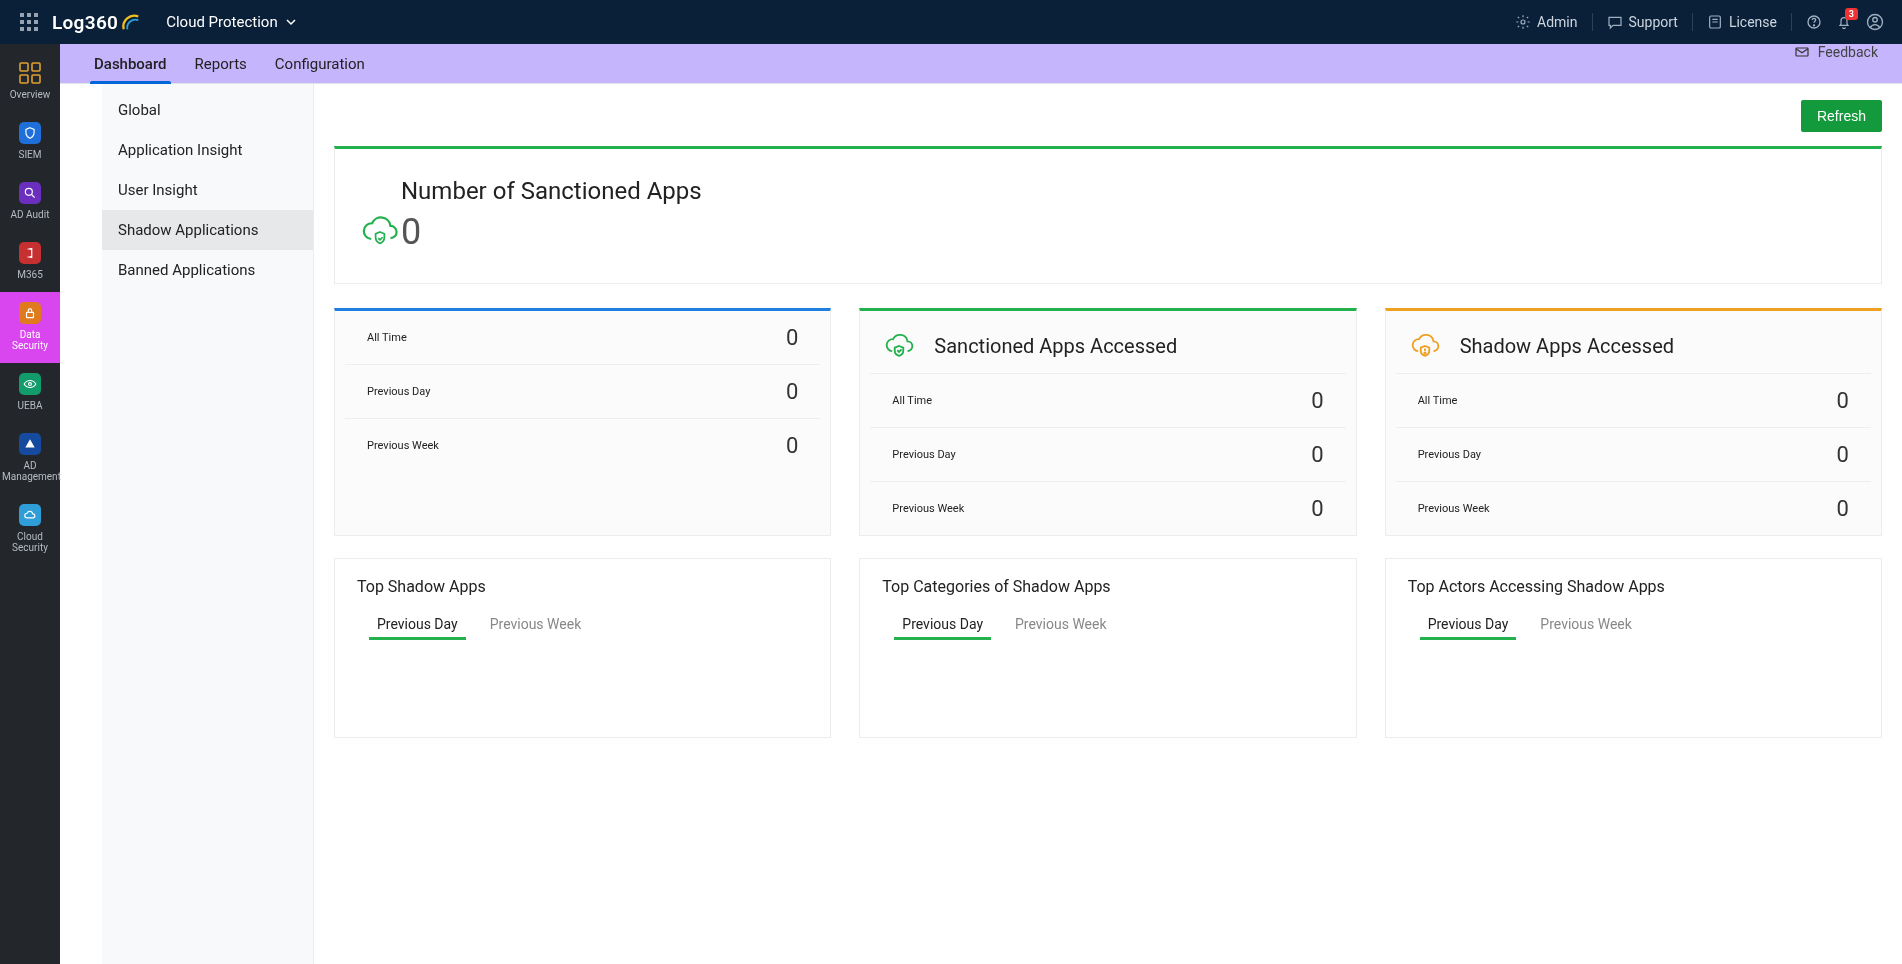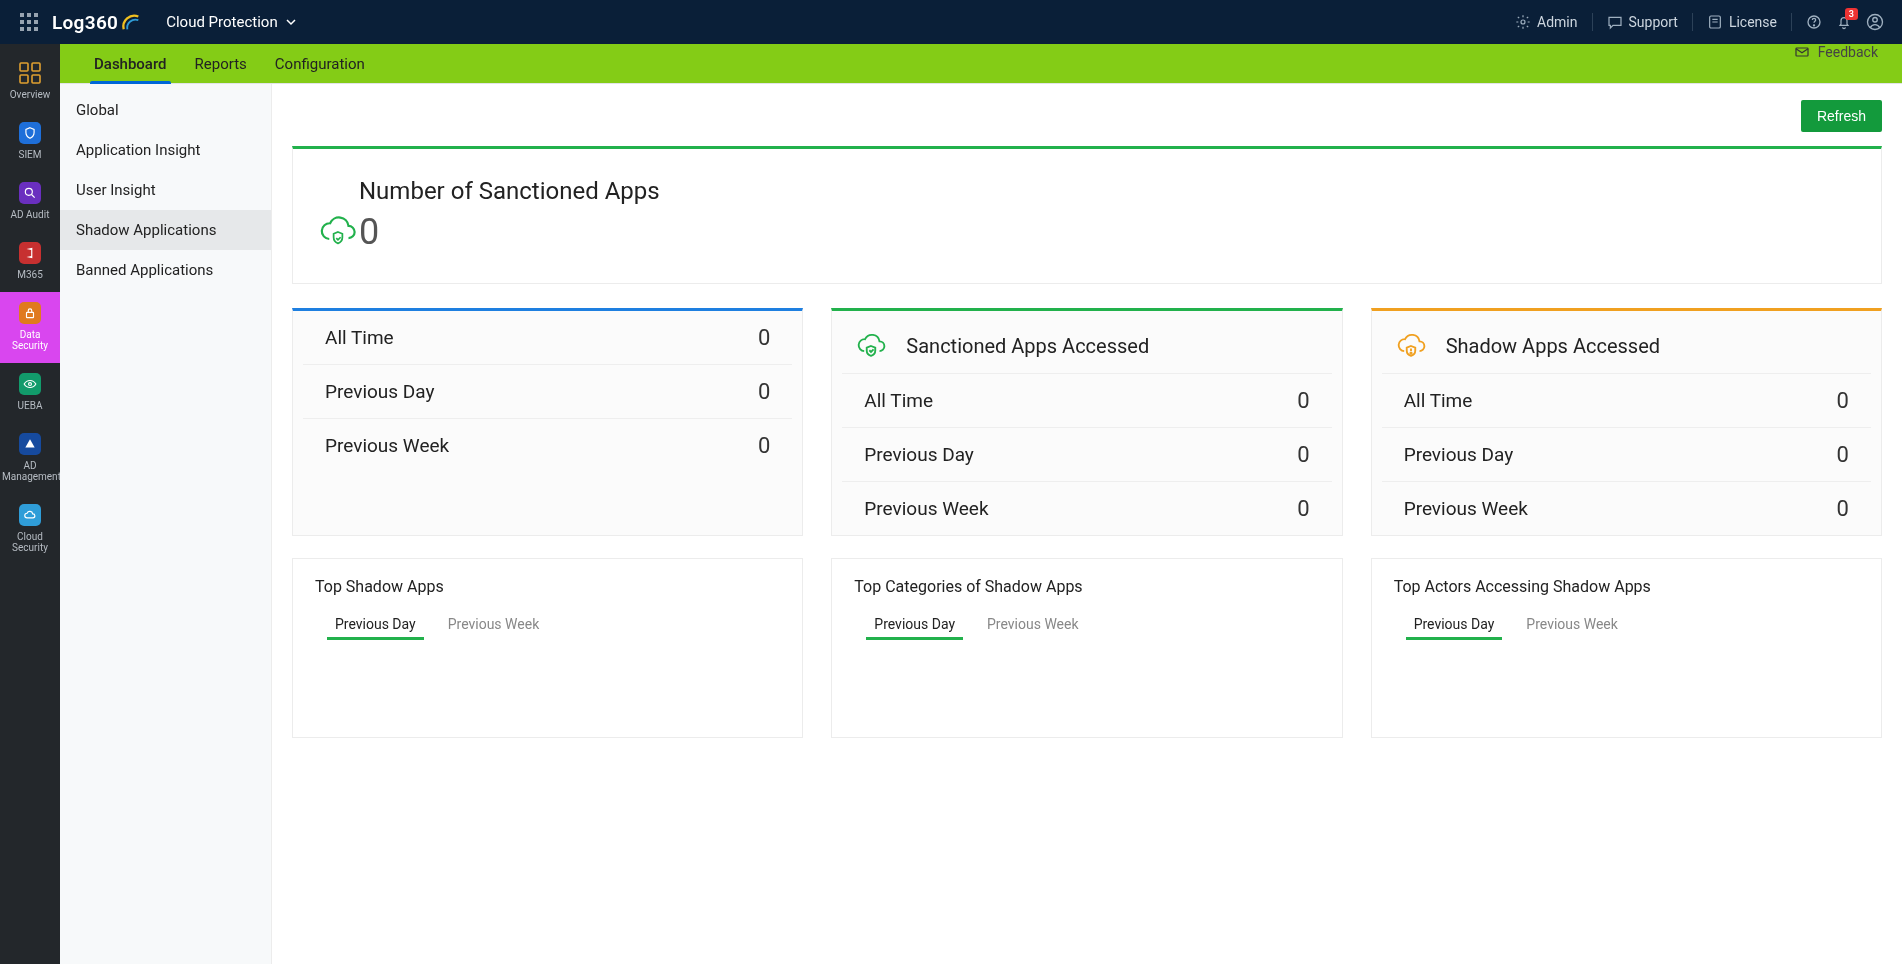--- a/index.html
+++ b/index.html
@@ -26,29 +26,29 @@
 .rail-item.active { background:#d946ef; color:#fff; }
 .rail-ico { width:22px; height:22px; border-radius:5px; margin:0 auto 5px; display:flex; align-items:center; justify-content:center; }
 .bg-blue { background:#1e6fd9; } .bg-purple{background:#6a2fbf;} .bg-red{background:#c73030;} .bg-orange{background:#e07a1f;} .bg-teal{background:#129b6b;} .bg-navy{background:#164a9e;} .bg-sky{background:#2f9dd8;}
 .rail-ico svg { width:14px; height:14px; }
 .rail-overview-ico { width:22px; height:22px; margin:0 auto 5px; display:flex; align-items:center; justify-content:center; }
 
 
 .main-col { flex:1; display:flex; flex-direction:column; min-width:0; }
 
 
-.tabsbar { height: 40px; background:#84cc16; border-bottom:1px solid #e1e4e8; display:flex; align-items:stretch; padding:0 20px 0 20px; position:relative;}
+.tabsbar { height: 40px; background:#c4b5fd; border-bottom:1px solid #e1e4e8; display:flex; align-items:stretch; padding:0 20px 0 20px; position:relative;}
 .tabitem { padding: 0 14px; display:flex; align-items:center; font-size:15px; color:#222; cursor:pointer; position:relative; }
 .tabitem.active { font-weight:500; }
 .tabitem.active::after { content:''; position:absolute; left:10px; right:10px; bottom:-1px; height:3px; background:#0067d8; border-radius:2px 2px 0 0; }
 .feedback { margin-left:auto; display:flex; align-items:flex-start; gap:8px; font-size:14px; color:#444; cursor:pointer; padding-right:4px;}
 
 
 .body-row { flex:1; display:flex; min-height:0; }
-.sidepanel { width: 212px; background:#f7f9fa; border-right:1px solid #ececec; padding-top:6px; }
+.sidepanel { width: 212px; background:#f7f9fa; border-right:1px solid #ececec; padding-top:6px;margin-left:42px; }
 .sp-item { padding: 11px 16px; font-size:15px; color:#222; cursor:pointer; }
 .sp-item.active { background:#e6e8ea; }
 
 .dash { flex:1; padding: 16px 20px 24px 20px; overflow:auto; background:#fff; }
 
 .refresh-row { display:flex; justify-content:flex-end; margin-bottom:14px; }
 .refresh-btn { background:#139a3c; color:#fff; border:none; padding:8px 16px; font-size:14px; border-radius:2px; cursor:pointer; }
 
 .hero { border:1px solid #ececec; border-top:3px solid #22b14c; padding: 28px 24px 30px; display:flex; align-items:flex-end; margin-bottom:24px; }
 .hero-ico svg { width:42px; height:42px; }
@@ -58,21 +58,21 @@
 .cards3 { display:flex; gap:28px; margin-bottom:22px; }
 .card { flex:1; border:1px solid #ececec; background:#fbfbfb; }
 .bt-blue { border-top:3px solid #1e7fe0; }
 .bt-green { border-top:3px solid #22b14c; }
 .bt-orange { border-top:3px solid #f0a020; }
 .card-head { display:flex; align-items:center; gap:18px; padding:18px 22px 10px; }
 .card-head svg { width:34px; height:34px; }
 .card-title { font-size:20px; color:#222; }
 .metric { display:flex; justify-content:space-between; align-items:center; padding:14px 22px; border-top:1px solid #eee; margin:0 10px; }
 .metric:first-of-type { border-top:none; }
-.metric-label { font-size:19px; color:#222; }
+.metric-label { font-size:11px; color:#222; }
 .metric-val { font-size:22px; color:#333; }
 
 .lower3 { display:flex; gap:28px; }
 .lcard { flex:1; border:1px solid #ececec; padding:18px 22px 40px; min-height:180px; }
 .lcard-title { font-size:16px; color:#222; margin-bottom:14px; }
 .ltabs { display:flex; gap:28px; margin-left:18px; }
 .ltab { font-size:14px; color:#888; padding:6px 2px; cursor:pointer; position:relative; }
 .ltab.active { color:#222; }
 .ltab.active::after { content:''; position:absolute; left:-6px; right:-6px; bottom:-2px; height:3px; background:#22b14c; }
 

